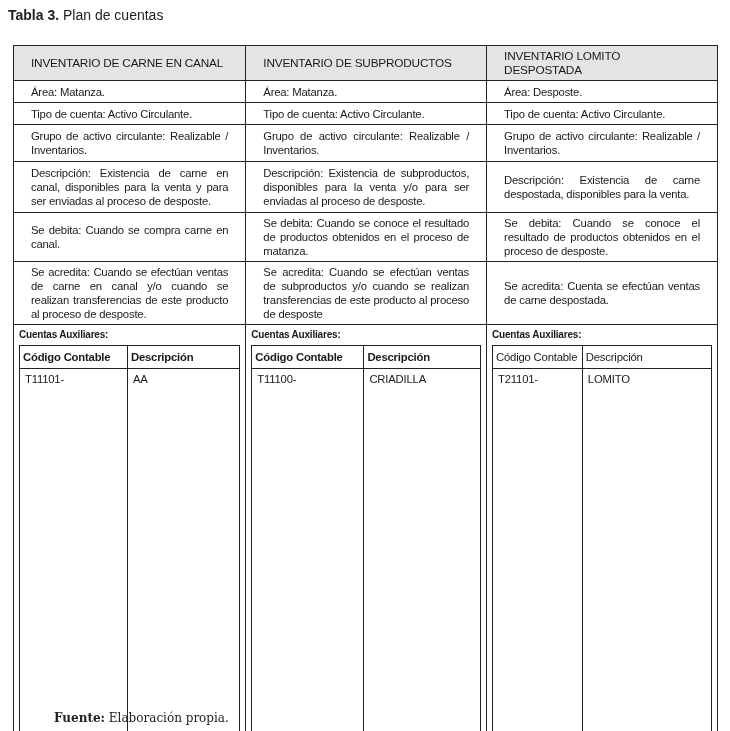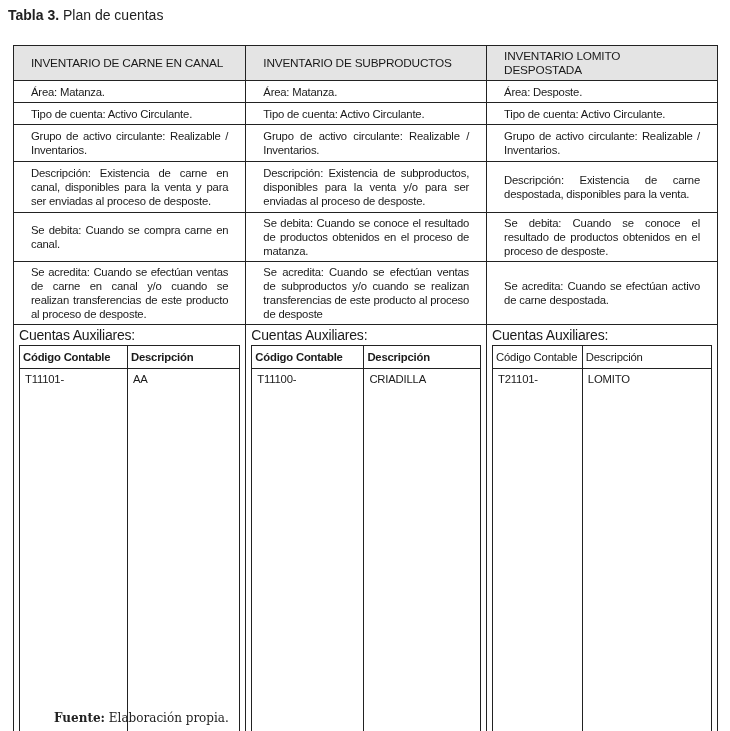--- a/index.html
+++ b/index.html
@@ -10,21 +10,21 @@
   table.main { position: absolute; left: 13px; top: 45px; width: 705px; border-collapse: collapse;
                table-layout: fixed; font-size: 11.3px; letter-spacing: -0.2px; }
   table.main td { border: 1.3px solid #222; padding: 3px 17px; vertical-align: middle; line-height: 14px; text-align: justify; }
   table.main tr.head td { background: #e4e4e4; height: 16px; font-size: 11.8px; text-align: left; }
   table.main tr.r1 td, table.main tr.r2 td, table.main tr.r4 td { height: 15px; }
   table.main tr.r3 td { height: 30px; }
   table.main tr.r5 td { height: 44px; }
   table.main tr.r6 td { height: 30px; }
   table.main tr.r7 td { height: 44px; }
   table.main tr.aux td { vertical-align: top; height: 372px; padding: 3px 5px; }
-  .aux-title { font-weight: normal; font-size: 14px; margin-bottom: 3px; }
+  .aux-title { font-weight: bold; font-size: 10px; margin-bottom: 3px; }
   table.sub { width: 100%; border-collapse: collapse; table-layout: fixed; font-size: 11.3px; }
   table.sub th, table.sub td { border: 1.2px solid #222; text-align: left; padding: 2px 3px; line-height: 14px; height: 17px; }
   table.sub th { font-weight: bold; height: 18px; }
   table.sub.plain th { font-weight: normal; }
   table.sub col.c1 { width: 49%; }
   .footer { position: absolute; left: 13px; top: 711px; font-family: "DejaVu Serif", "Liberation Serif", serif; font-size: 12px; color: #222; }
   .footer b { font-weight: bold; padding-left: 41px; }
 </style>
 </head>
 <body>
@@ -67,21 +67,21 @@
     <td>Descripción: Existencia de carne despostada, disponibles para la venta.</td>
   </tr>
   <tr class="r6">
     <td>Se debita: Cuando se compra carne en canal.</td>
     <td>Se debita: Cuando se conoce el resultado de productos obtenidos en el proceso de matanza.</td>
     <td>Se debita: Cuando se conoce el resultado de productos obtenidos en el proceso de desposte.</td>
   </tr>
   <tr class="r7">
     <td>Se acredita: Cuando se efectúan ventas de carne en canal y/o cuando se realizan transferencias de este producto al proceso de desposte.</td>
     <td>Se acredita: Cuando se efectúan ventas de subproductos y/o cuando se realizan transferencias de este producto al proceso de desposte</td>
-    <td>Se acredita: Cuando se efectúan activo de carne despostada.</td>
+    <td>Se acredita: Cuenta se efectúan ventas de carne despostada.</td>
   </tr>
   <tr class="aux">
     <td>
       <div class="aux-title">Cuentas Auxiliares:</div>
       <table class="sub">
         <colgroup>
               <col class="c1">
               <col>
             </colgroup>
         <thead>

